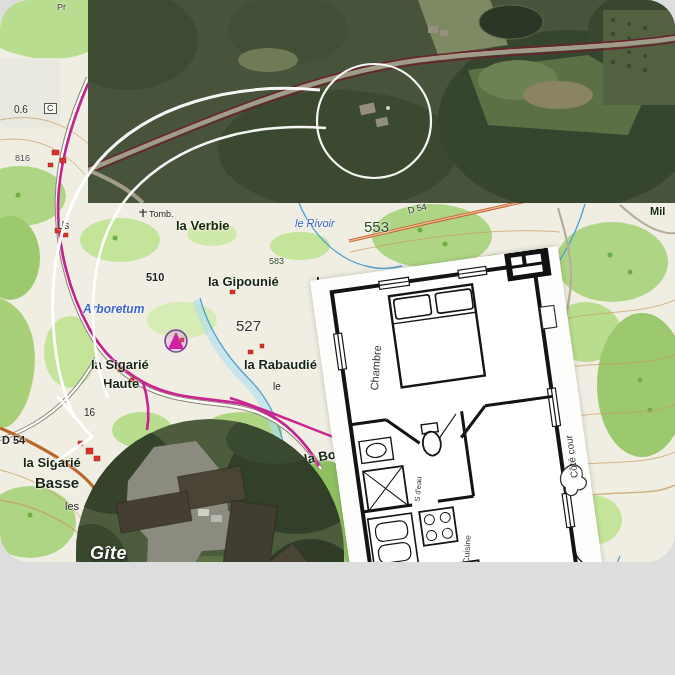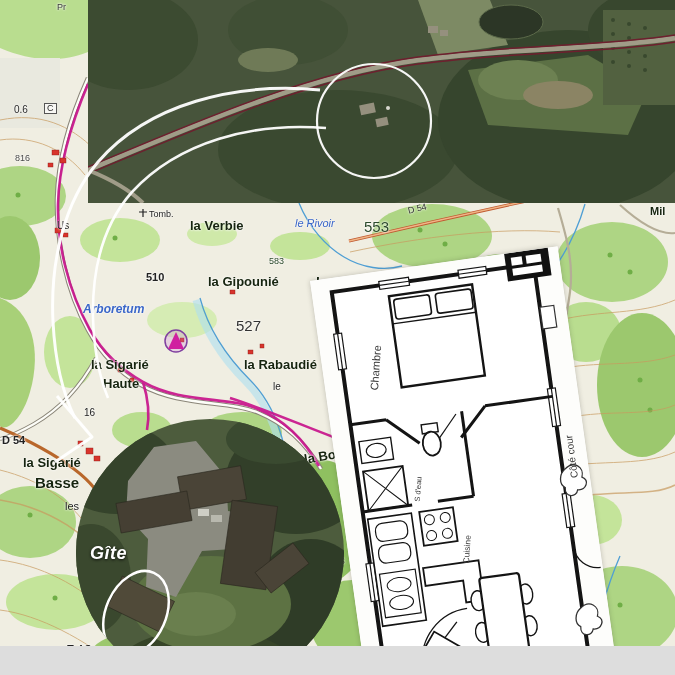--- a/index.html
+++ b/index.html
@@ -1,17 +1,17 @@
 <!DOCTYPE html>
 <html><head>
 <meta charset="utf-8">
 <style>
   html,body{margin:0;padding:0;background:#ddd;}
-  #stage{position:relative;width:675px;height:646px;overflow:hidden;background:#f0eee2;
-         font-family:"Liberation Sans",sans-serif;}
+  #stage{position:relative;width:675px;height:562px;overflow:hidden;background:#f0eee2;
+         font-family:"Liberation Sans",sans-serif;border-radius:29px;}
   #map-base{position:absolute;left:0;top:0;z-index:0;}
   #aerial-strip{position:absolute;left:88px;top:0;width:587px;height:203px;z-index:1;}
   #map-labels{position:absolute;left:0;top:0;width:675px;height:675px;z-index:2;pointer-events:none;}
   .maplabel{position:absolute;white-space:nowrap;line-height:1;
             text-shadow:0 0 2px #fff,0 0 3px rgba(255,255,255,.85);transform-origin:left top;}
   .maplabel.box{border:1px solid #555;padding:0 2px;background:rgba(255,255,255,.65);text-shadow:none;}
   #annot-overlay{position:absolute;left:0;top:0;z-index:3;pointer-events:none;}
   #inset-circle{position:absolute;left:76px;top:419px;width:268px;height:268px;border-radius:50%;
                 overflow:hidden;z-index:4;}
   #gite-label{position:absolute;left:14px;top:124px;color:#fff;font-weight:bold;font-size:18px;
@@ -193,21 +193,21 @@
     </g>
   </svg>
 
   <div id="map-labels">
       <div class="maplabel" style="left: 57px; top: 3px; font-size: 9px; color: rgb(58, 58, 58);">Pr</div>
       <div class="maplabel" style="left: 14px; top: 105px; font-size: 10px; color: rgb(42, 42, 42);">0.6</div>
       <div class="maplabel box" style="left: 44px; top: 103px; font-size: 9px; color: rgb(42, 42, 42);">C</div>
       <div class="maplabel" style="left: 15px; top: 154px; font-size: 9px; color: rgb(74, 74, 74);">816</div>
       <div class="maplabel" style="left: 57px; top: 221px; font-size: 10px; color: rgb(34, 34, 34);">Us</div>
       <div class="maplabel" style="left: 149px; top: 210px; font-size: 9px; color: rgb(34, 34, 34);">Tomb.</div>
-      <div class="maplabel" style="left: 176px; top: 219px; font-size: 13px; color: rgb(22, 36, 15); font-weight: bold; margin-left: 14px;">la Verbie</div>
+      <div class="maplabel" style="left: 176px; top: 219px; font-size: 13px; color: rgb(22, 36, 15); font-weight: bold;">la Verbie</div>
       <div class="maplabel" style="left: 295px; top: 218px; font-size: 11px; color: rgb(58, 102, 200); font-style: italic;">le Rivoir</div>
       <div class="maplabel" style="left: 364px; top: 219px; font-size: 15px; color: rgb(44, 74, 44);">553</div>
       <div class="maplabel" style="left: 407px; top: 207px; font-size: 9px; color: rgb(51, 51, 51); transform: rotate(-14deg);">D 54</div>
       <div class="maplabel" style="left: 146px; top: 272px; font-size: 11px; color: rgb(34, 34, 34); font-weight: bold;">510</div>
       <div class="maplabel" style="left: 269px; top: 257px; font-size: 9px; color: rgb(44, 74, 44);">583</div>
       <div class="maplabel" style="left: 208px; top: 275px; font-size: 13px; color: rgb(22, 36, 15); font-weight: bold;">la Gipounié</div>
       <div class="maplabel" style="left: 316px; top: 276px; font-size: 14px; color: rgb(22, 36, 15); font-weight: bold;">le Colos</div>
       <div class="maplabel" style="left: 83px; top: 303px; font-size: 12px; color: rgb(58, 102, 200); font-weight: bold; font-style: italic;">Arboretum</div>
       <div class="maplabel" style="left: 236px; top: 318px; font-size: 15px; color: rgb(51, 51, 51);">527</div>
       <div class="maplabel" style="left: 650px; top: 206px; font-size: 11px; color: rgb(22, 36, 15); font-weight: bold;">Mil</div>

